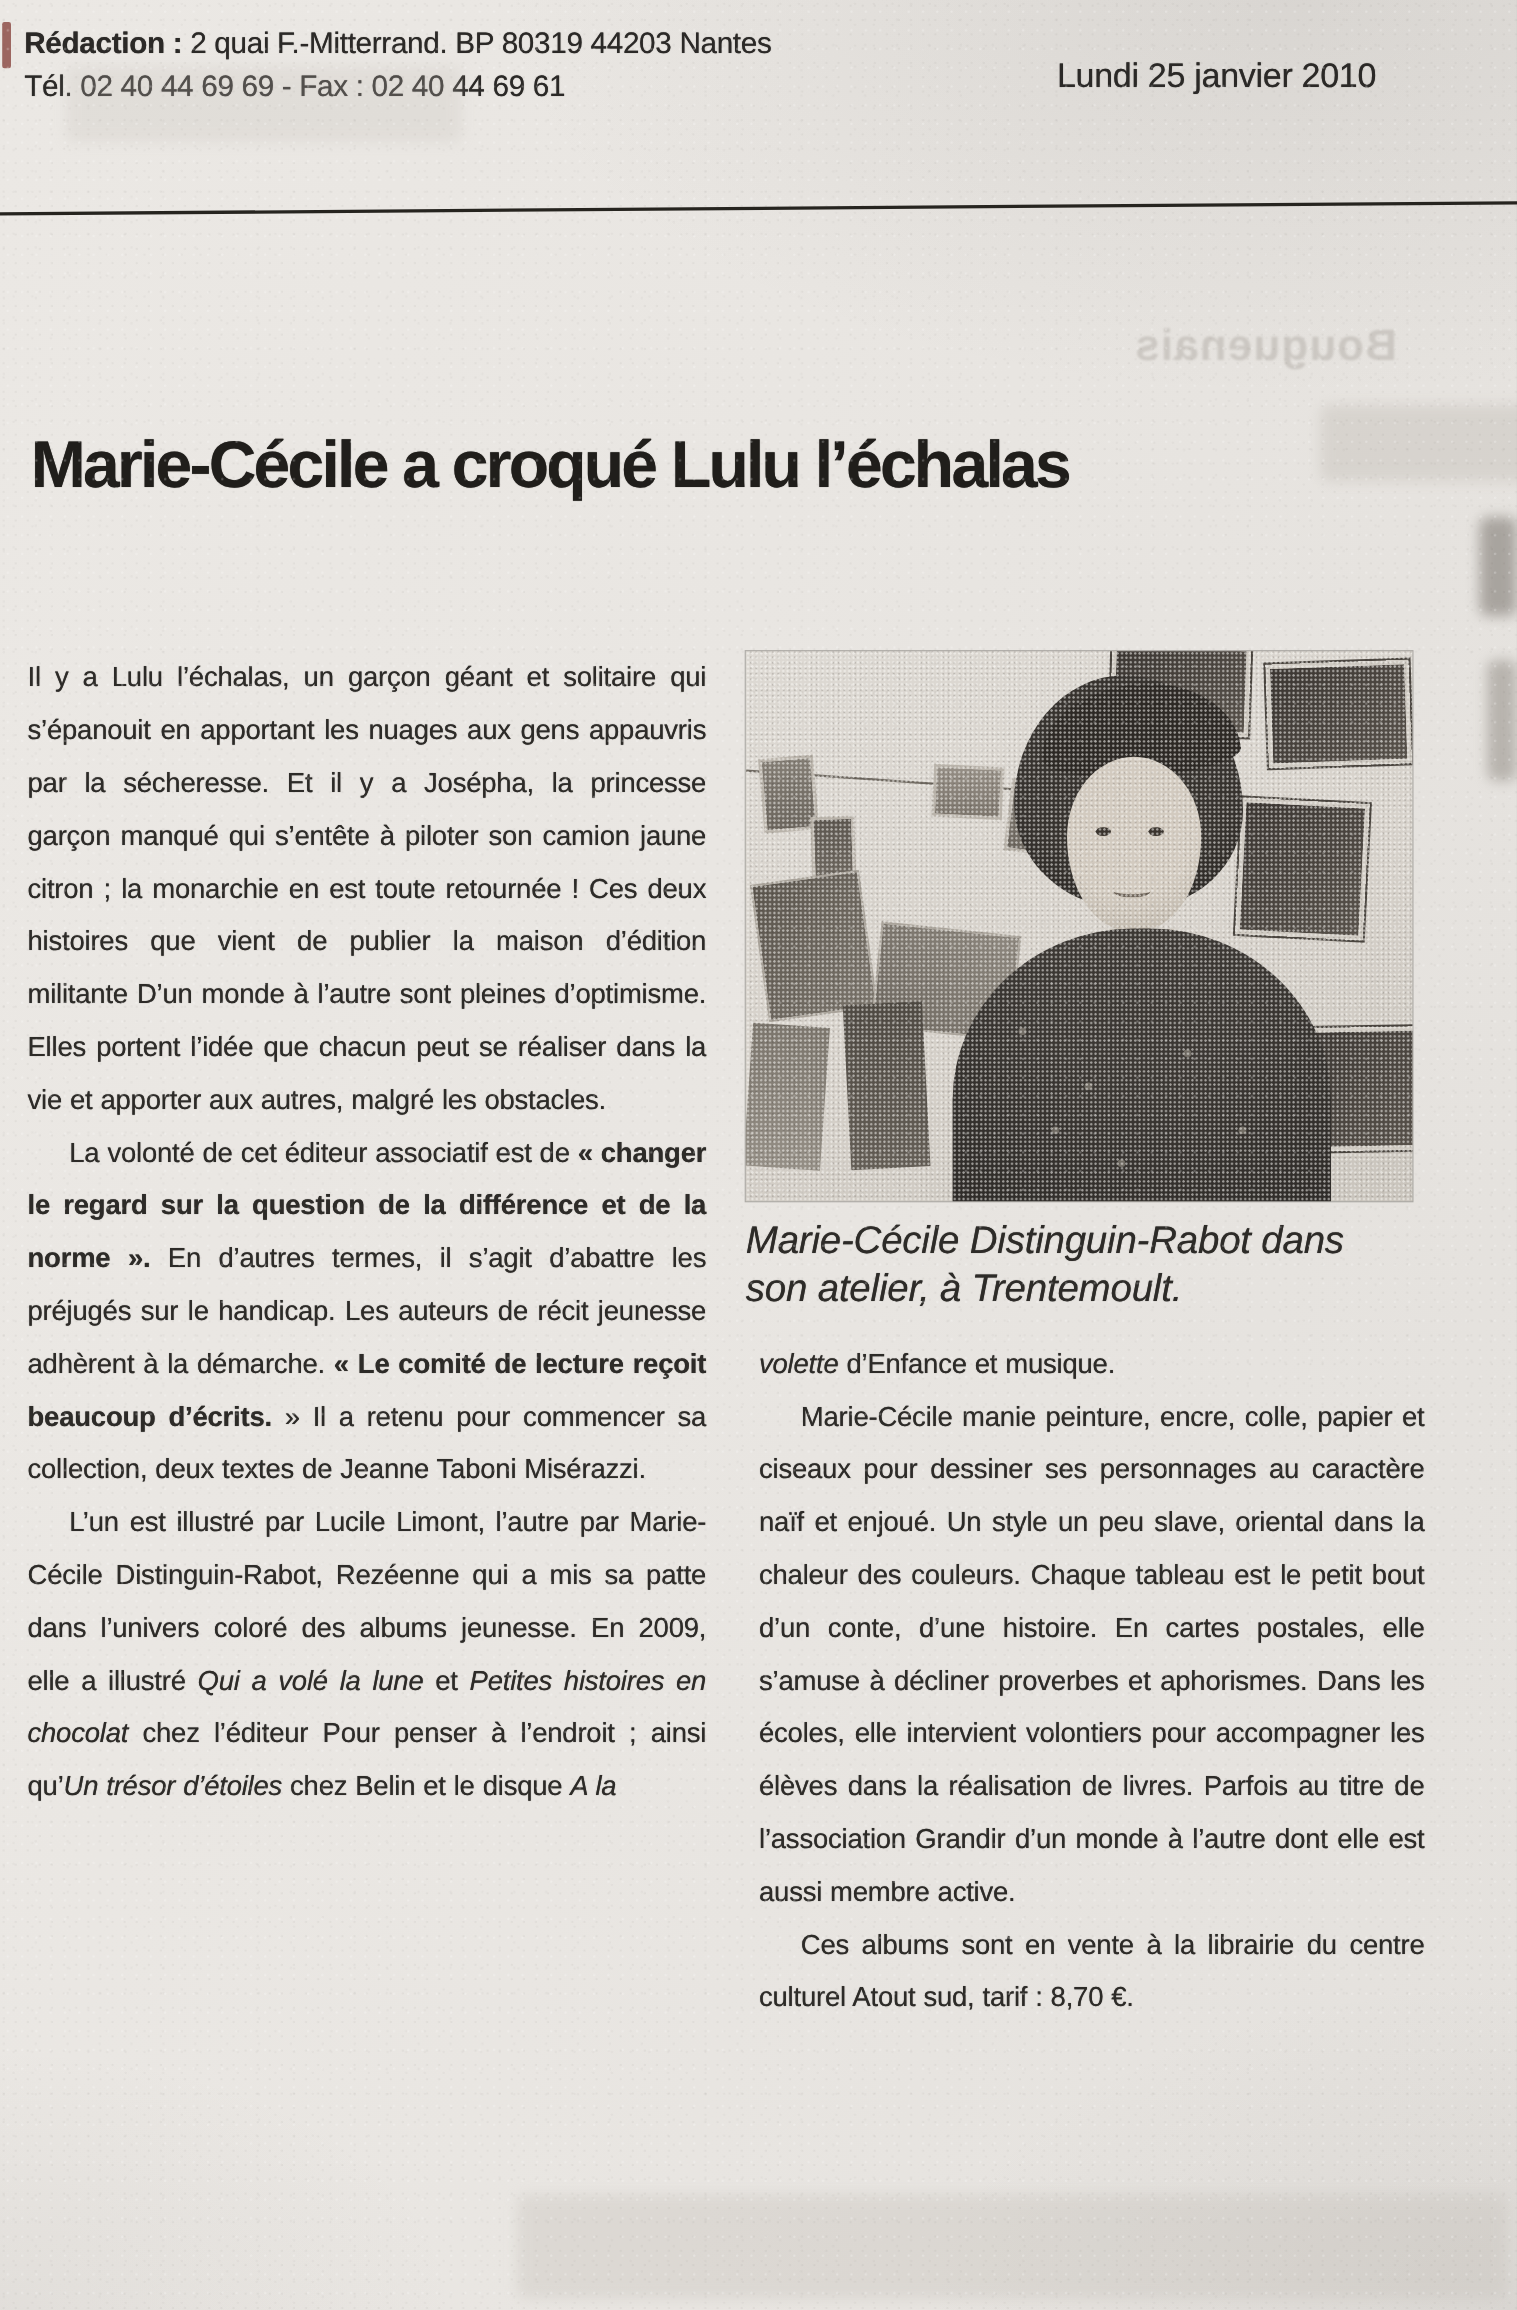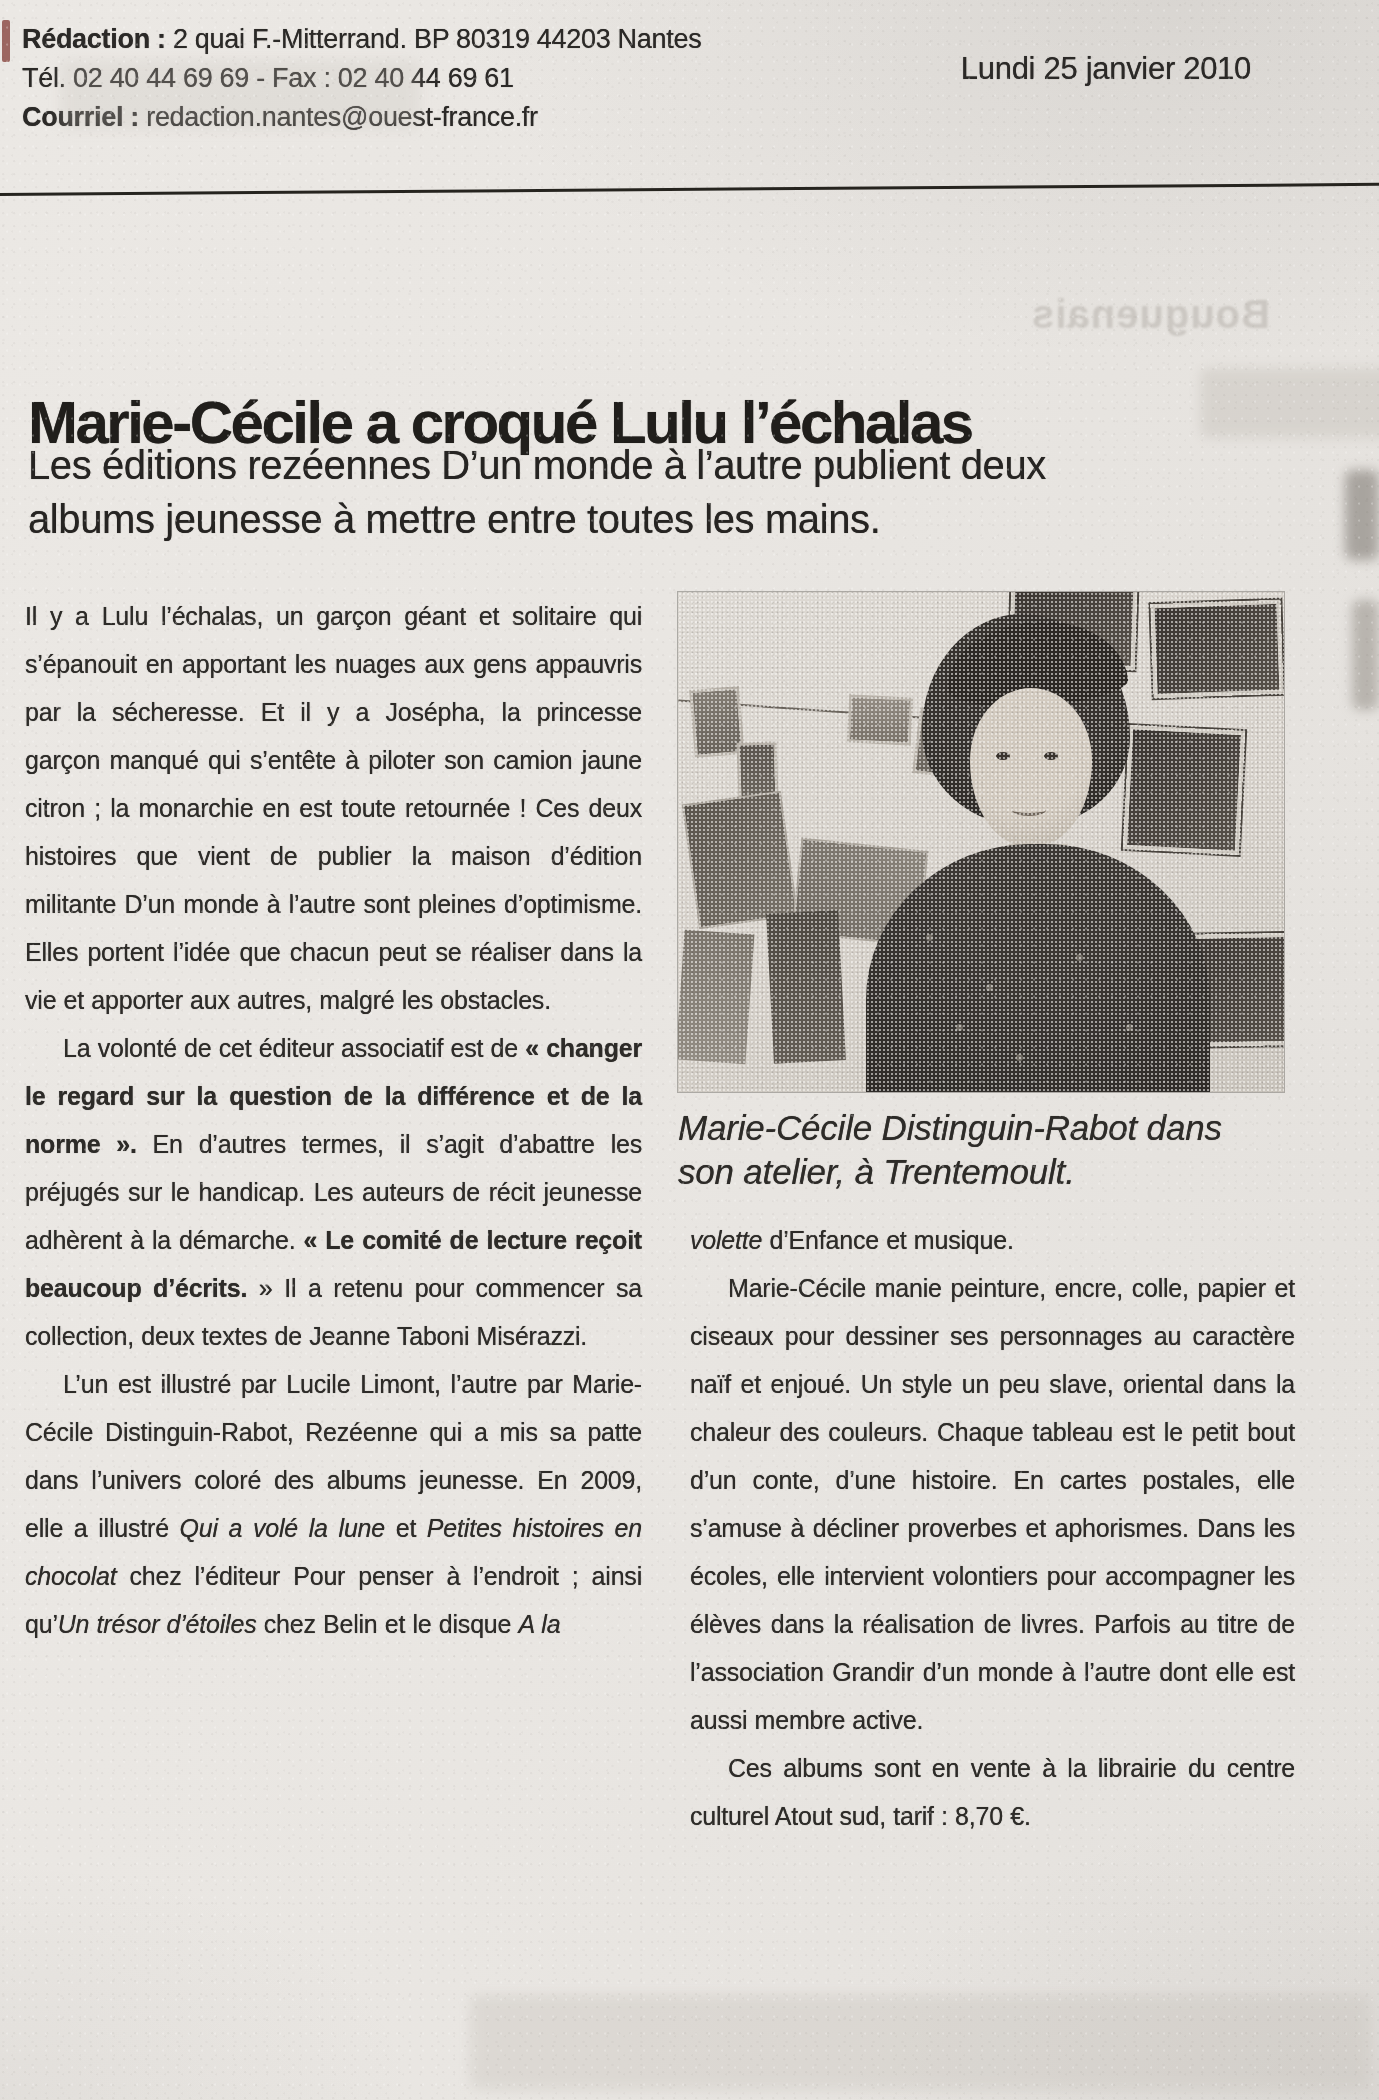--- a/index.html
+++ b/index.html
@@ -110,36 +110,34 @@
 </style>
 </head>
 <body>
 
 <div id="page">
 
   <div id="red-mark"></div>
   <div id="masthead-left" class="soft">
     <div><b>Rédaction :</b><span> 2 quai F.-Mitterrand. BP 80319 44203 Nantes</span></div>
     <div>Tél. 02 40 44 69 69 - Fax : 02 40 44 69 61</div>
-    <div><b>Courriel :</b><span> redaction.nantes@ouest-france.fr</span></div>
   </div>
   <div id="masthead-right" class="soft">
     <div>Lundi 25 janvier 2010</div>
   </div>
   <div id="rule"></div>
 
   <div id="bleed-headerghost" class="bleedblock"></div>
   <div id="bleed-bouguenais" class="bleed">Bouguenais</div>
   <div id="bleed-head2" class="bleedblock"></div>
   <div id="bleed-edge1" class="bleedblock"></div>
   <div id="bleed-edge2" class="bleedblock"></div>
   <div id="bleed-bottom" class="bleedblock"></div>
 
   <h1 id="title" class="soft">Marie-Cécile a croqué Lulu l’échalas</h1>
-  <div id="subtitle" class="soft">Les éditions rezéennes D’un monde à l’autre publient deux albums jeunesse à mettre entre toutes les mains.</div>
 
   <div id="body">
     <div id="col-left">
         <p class="para soft"><span>Il y a Lulu l’échalas, un garçon géant et solitaire qui s’épanouit en apportant les nuages aux gens appauvris par la sécheresse. Et il y a Josépha, la princesse garçon manqué qui s’entête à piloter son camion jaune citron ; la monarchie en est toute retournée ! Ces deux histoires que vient de publier la maison d’édition militante D’un monde à l’autre sont pleines d’optimisme. Elles portent l’idée que chacun peut se réaliser dans la vie et apporter aux autres, malgré les obstacles.</span></p>
         <p class="para soft indent"><span>La volonté de cet éditeur associatif est de </span><span class="b">« changer le regard sur la question de la différence et de la norme ».</span><span> En d’autres termes, il s’agit d’abattre les préjugés sur le handicap. Les auteurs de récit jeunesse adhèrent à la démarche. </span><span class="b">« Le comité de lecture reçoit beaucoup d’écrits. </span><span>» Il a retenu pour commencer sa collection, deux textes de Jeanne Taboni Misérazzi.</span></p>
         <p class="para soft indent"><span>L’un est illustré par Lucile Limont, l’autre par Marie-Cécile Distinguin-Rabot, Rezéenne qui a mis sa patte dans l’univers coloré des albums jeunesse. En 2009, elle a illustré </span><span class="i">Qui a volé la lune</span><span> et </span><span class="i">Petites histoires en chocolat</span><span> chez l’éditeur Pour penser à l’endroit ; ainsi qu’</span><span class="i">Un trésor d’étoiles</span><span> chez Belin et le disque </span><span class="i">A la</span></p>
       </div>
     <div id="col-right">
       <figure id="figure">
         <div id="photo">

